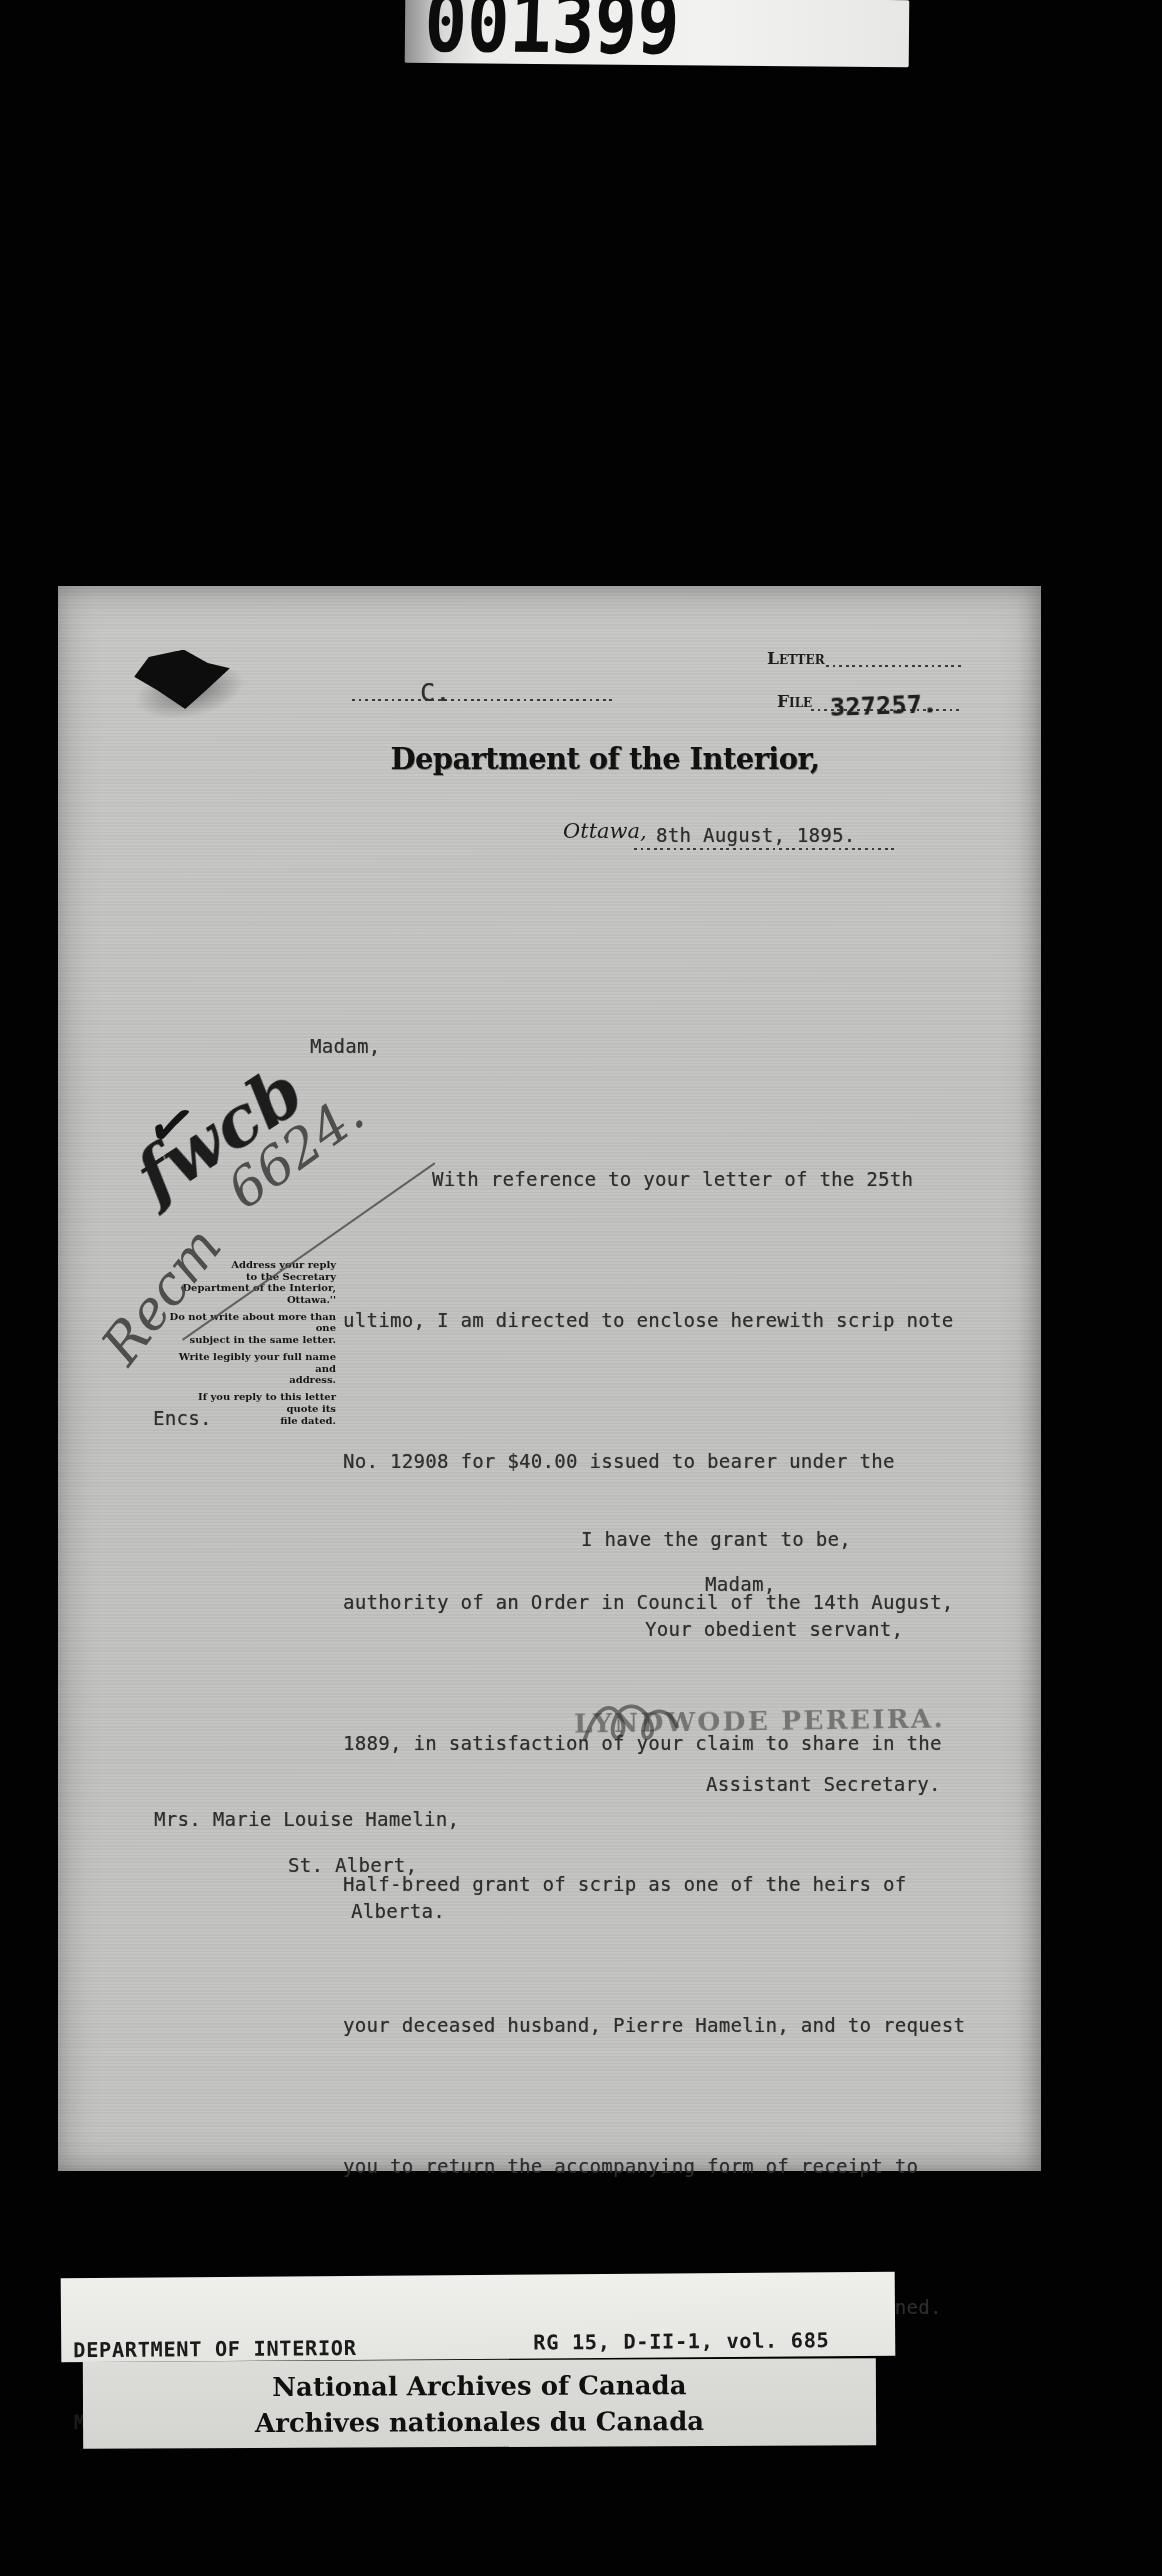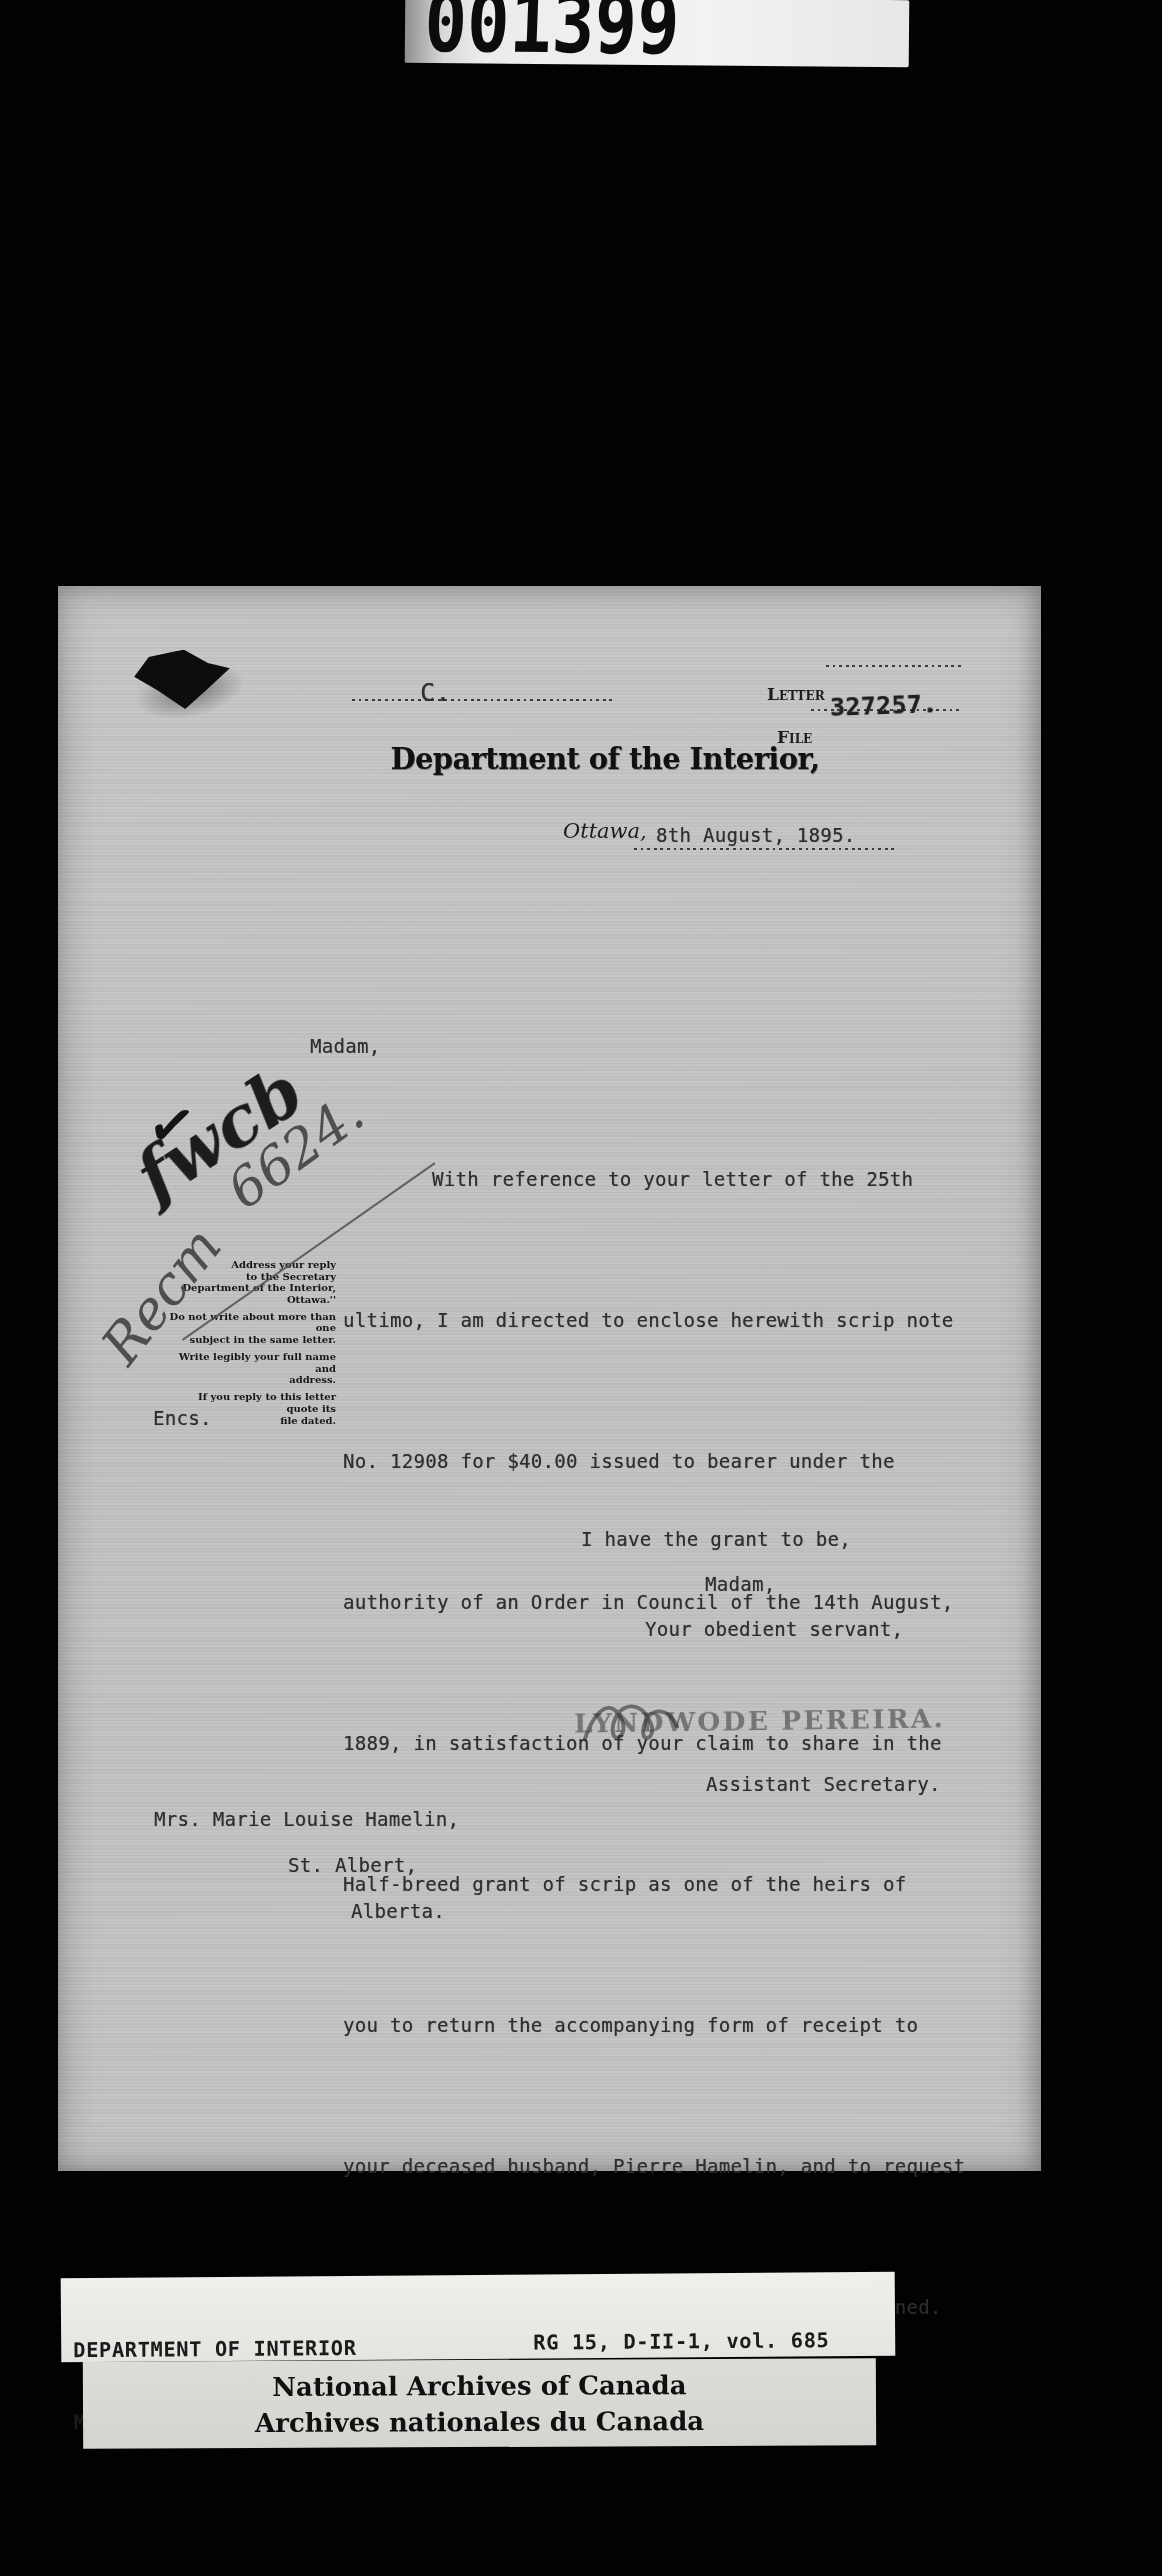--- a/index.html
+++ b/index.html
@@ -28,21 +28,21 @@
   #letterhead .gap{height:5.5px;}
   #ink-blot{position:absolute;left:135px;top:650px;width:96px;height:59px;background:#0d0d0d;
      clip-path:polygon(18% 4%,55% 0,78% 28%,100% 42%,72% 74%,48% 100%,22% 62%,0 34%);
      transform:rotate(-8deg);filter:blur(0.7px);}
   #ink-smudge{position:absolute;left:113px;top:655px;width:154px;height:72px;border-radius:50%;
      background:radial-gradient(closest-side,rgba(25,25,25,.45),rgba(25,25,25,0) 72%);
      transform:rotate(-12deg);}
 
   
   .smallcaps-label{font-family:"DejaVu Serif",serif;font-variant:small-caps;font-weight:700;
-     font-size:17px;color:#1d1d1d;margin-top:36px;}
+     font-size:17px;color:#1d1d1d;}
   .dotline{position:absolute;height:2.2px;
      background-image:repeating-linear-gradient(90deg,#3b3b3b 0 2.8px,transparent 2.8px 6.6px);}
   .typewriter{font-family:"DejaVu Sans Mono",monospace;font-size:19px;color:#2e2e2e;
      letter-spacing:0.3px;text-shadow:0.3px 0.3px 0.7px rgba(35,35,35,.55);white-space:pre;}
   #letter-label{position:absolute;left:767px;top:648px;}
   #letter-dotline{left:826px;top:665px;width:138px;}
   #file-label{position:absolute;left:777px;top:691px;}
   #file-dotline{left:811px;top:709px;width:151px;}
   #file-number{position:absolute;left:830px;top:691px;font-size:25px;font-weight:700;
      color:#1f1f1f;transform:rotate(-2deg);filter:blur(0.4px);}
@@ -152,22 +152,22 @@
   <div id="dateline-date" class="typewriter">8th August, 1895.</div>
 
   <div id="salutation" class="typewriter">Madam,</div>
   <div id="body-lines" class="typewriter">
     <div class="bl">With reference to your letter of the 25th</div>
     <div class="bl">ultimo, I am directed to enclose herewith scrip note</div>
     <div class="bl">No. 12908 for $40.00 issued to bearer under the</div>
     <div class="bl">authority of an Order in Council of the 14th August,</div>
     <div class="bl">1889, in satisfaction of your claim to share in the</div>
     <div class="bl">Half-breed grant of scrip as one of the heirs of</div>
+    <div class="bl">your deceased husband, Pierre Hamelin, and to request</div>
     <div class="bl">you to return the accompanying form of receipt to</div>
-    <div class="bl">your deceased husband, Pierre Hamelin, and to request</div>
     <div class="bl">this Department after it has been dated and signed.</div>
   </div>
   <div id="enclosure-note" class="typewriter">Encs.</div>
 
   <div id="closing-1" class="typewriter">I have the grant to be,</div>
   <div id="closing-2" class="typewriter">Madam,</div>
   <div id="closing-3" class="typewriter">Your obedient servant,</div>
 
   <div id="signature-stamp">LYNDWODE PEREIRA.</div>
   <svg id="signature-scribble" width="231" height="66" viewBox="0 0 420 120">

